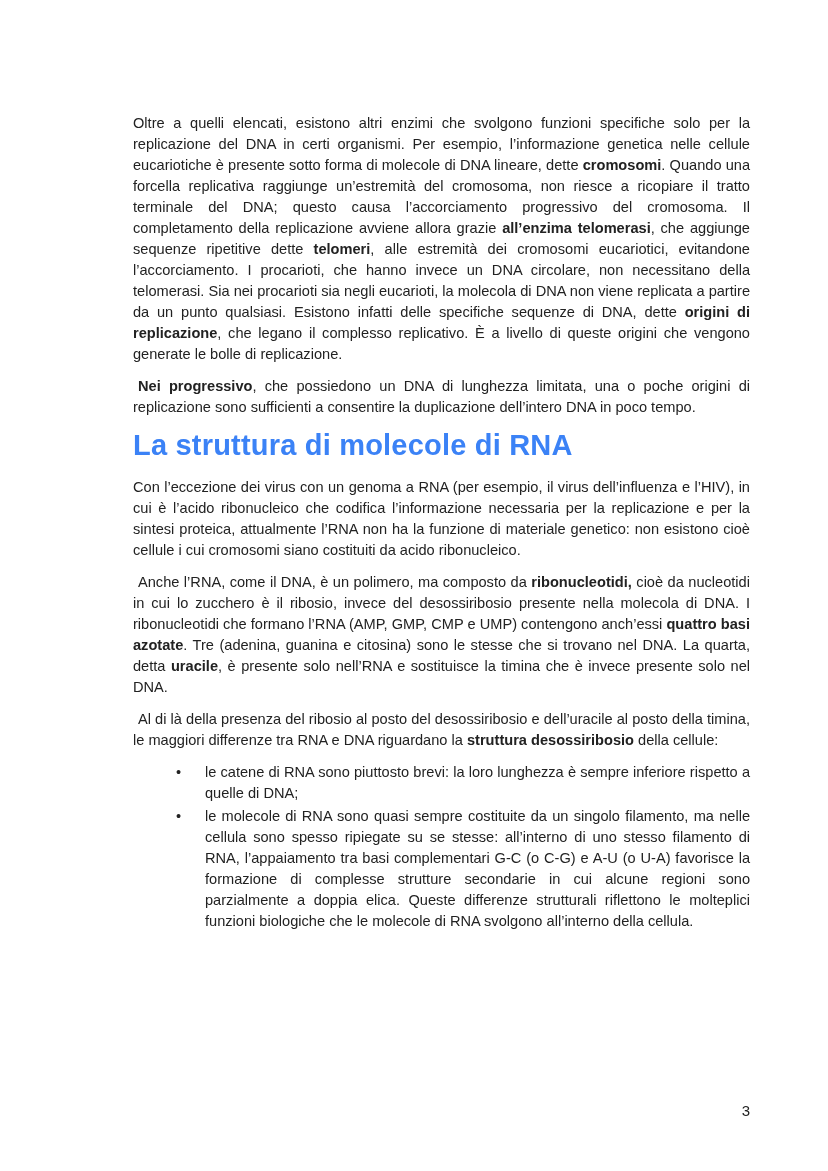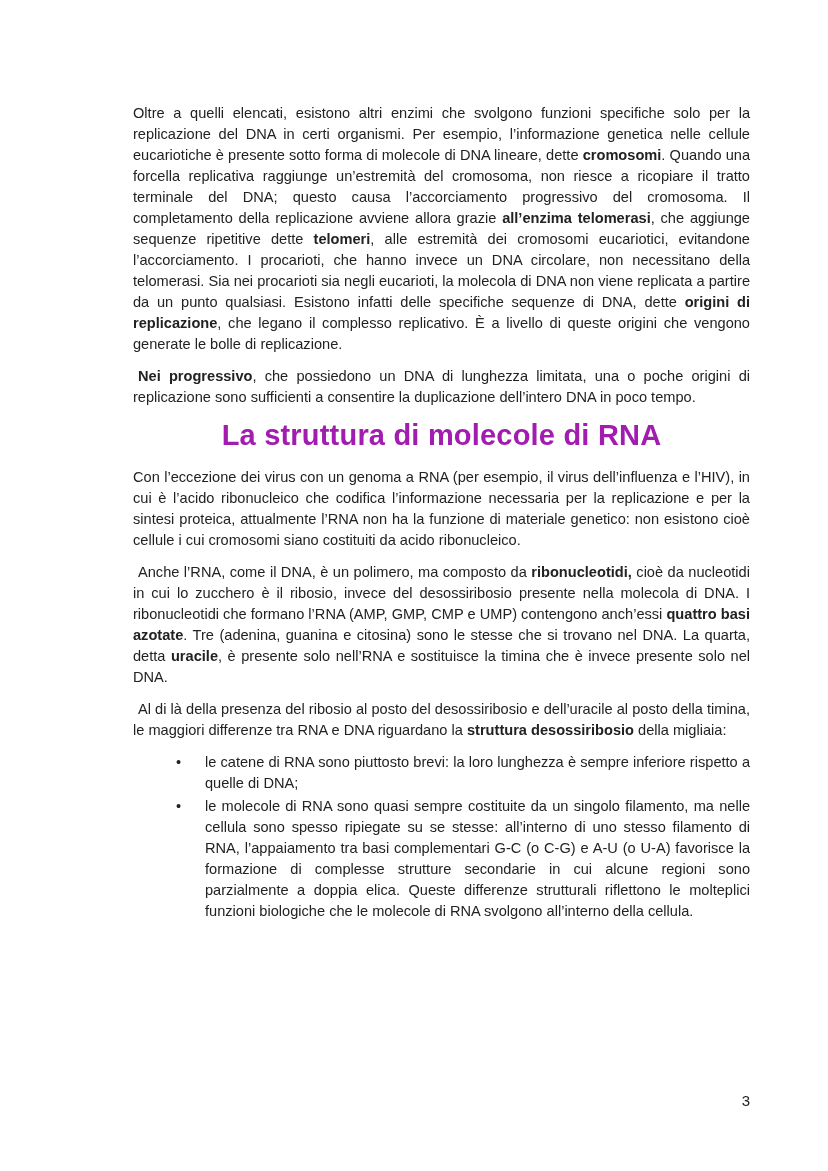--- a/index.html
+++ b/index.html
@@ -6,21 +6,21 @@
   html, body { background: #ffffff; }
   body {
     width: 828px;
     height: 1171px;
     position: relative;
     overflow: hidden;
     font-family: "Liberation Sans", sans-serif;
   }
   .page {
     position: absolute;
-    left: 0; top: 6px;
+    left: 0; top: 16px;
     width: 828px;
     height: 991px;
     background: #ffffff;
   }
   .content {
     position: absolute;
     left: 133px;
     top: 97px;
     width: 617px;
     color: #222222;
@@ -28,22 +28,22 @@
     line-height: 21px;
     text-align: justify;
   }
   p.para { margin: 0 0 11px 0; }
   p.indent { text-indent: 5px; }
   .bold { font-weight: bold; }
   h1.heading {
     font-size: 29px;
     line-height: 33px;
     font-weight: bold;
-    text-align: center;
-    color: #a21caf;
+    text-align: left;
+    color: #3b82f6;
     margin: 4px 0 15px 0;
     text-indent: 0;
     letter-spacing: 0.2px;
   }
   ul.bullets {
     list-style: none;
     margin: 0 0 11px 0;
     padding-left: 72px;
   }
   ul.bullets li {
@@ -78,21 +78,21 @@
 
 
     <h1 class="heading">La struttura di molecole di RNA</h1>
 
 
 
     <p class="para"><span>Con l’eccezione dei virus con un genoma a RNA (per esempio, il virus dell’influenza e l’HIV), in cui è l’acido ribonucleico che codifica l’informazione necessaria per la replicazione e per la sintesi proteica, attualmente l’RNA non ha la funzione di materiale genetico: non esistono cioè cellule i cui cromosomi siano costituiti da acido ribonucleico.</span></p>
 
     <p class="para indent"><span>Anche l’RNA, come il DNA, è un polimero, ma composto da </span><span class="bold">ribonucleotidi,</span><span> cioè da nucleotidi in cui lo zucchero è il ribosio, invece del desossiribosio presente nella molecola di DNA. I ribonucleotidi che formano l’RNA (AMP, GMP, CMP e UMP) contengono anch’essi </span><span class="bold">quattro basi azotate</span><span>. Tre (adenina, guanina e citosina) sono le stesse che si trovano nel DNA. La quarta, detta </span><span class="bold">uracile</span><span>, è presente solo nell’RNA e sostituisce la timina che è invece presente solo nel DNA.</span></p>
 
-    <p class="para indent"><span>Al di là della presenza del ribosio al posto del desossiribosio e dell’uracile al posto della timina, le maggiori differenze tra RNA e DNA riguardano la </span><span class="bold">struttura desossiribosio</span><span> della migliaia:</span></p>
+    <p class="para indent"><span>Al di là della presenza del ribosio al posto del desossiribosio e dell’uracile al posto della timina, le maggiori differenze tra RNA e DNA riguardano la </span><span class="bold">struttura desossiribosio</span><span> della cellule:</span></p>
 
     <ul class="bullets">
       <li>
         <span class="dot">•</span>
         <span>le catene di RNA sono piuttosto brevi: la loro lunghezza è sempre inferiore rispetto a quelle di DNA;</span>
       </li>
       <li>
         <span class="dot">•</span>
         <span>le molecole di RNA sono quasi sempre costituite da un singolo filamento, ma nelle cellula sono spesso ripiegate su se stesse: all’interno di uno stesso filamento di RNA, l’appaiamento tra basi complementari G-C (o C-G) e A-U (o U-A) favorisce la formazione di complesse strutture secondarie in cui alcune regioni sono parzialmente a doppia elica. Queste differenze strutturali riflettono le molteplici funzioni biologiche che le molecole di RNA svolgono all’interno della cellula.</span>
       </li>

